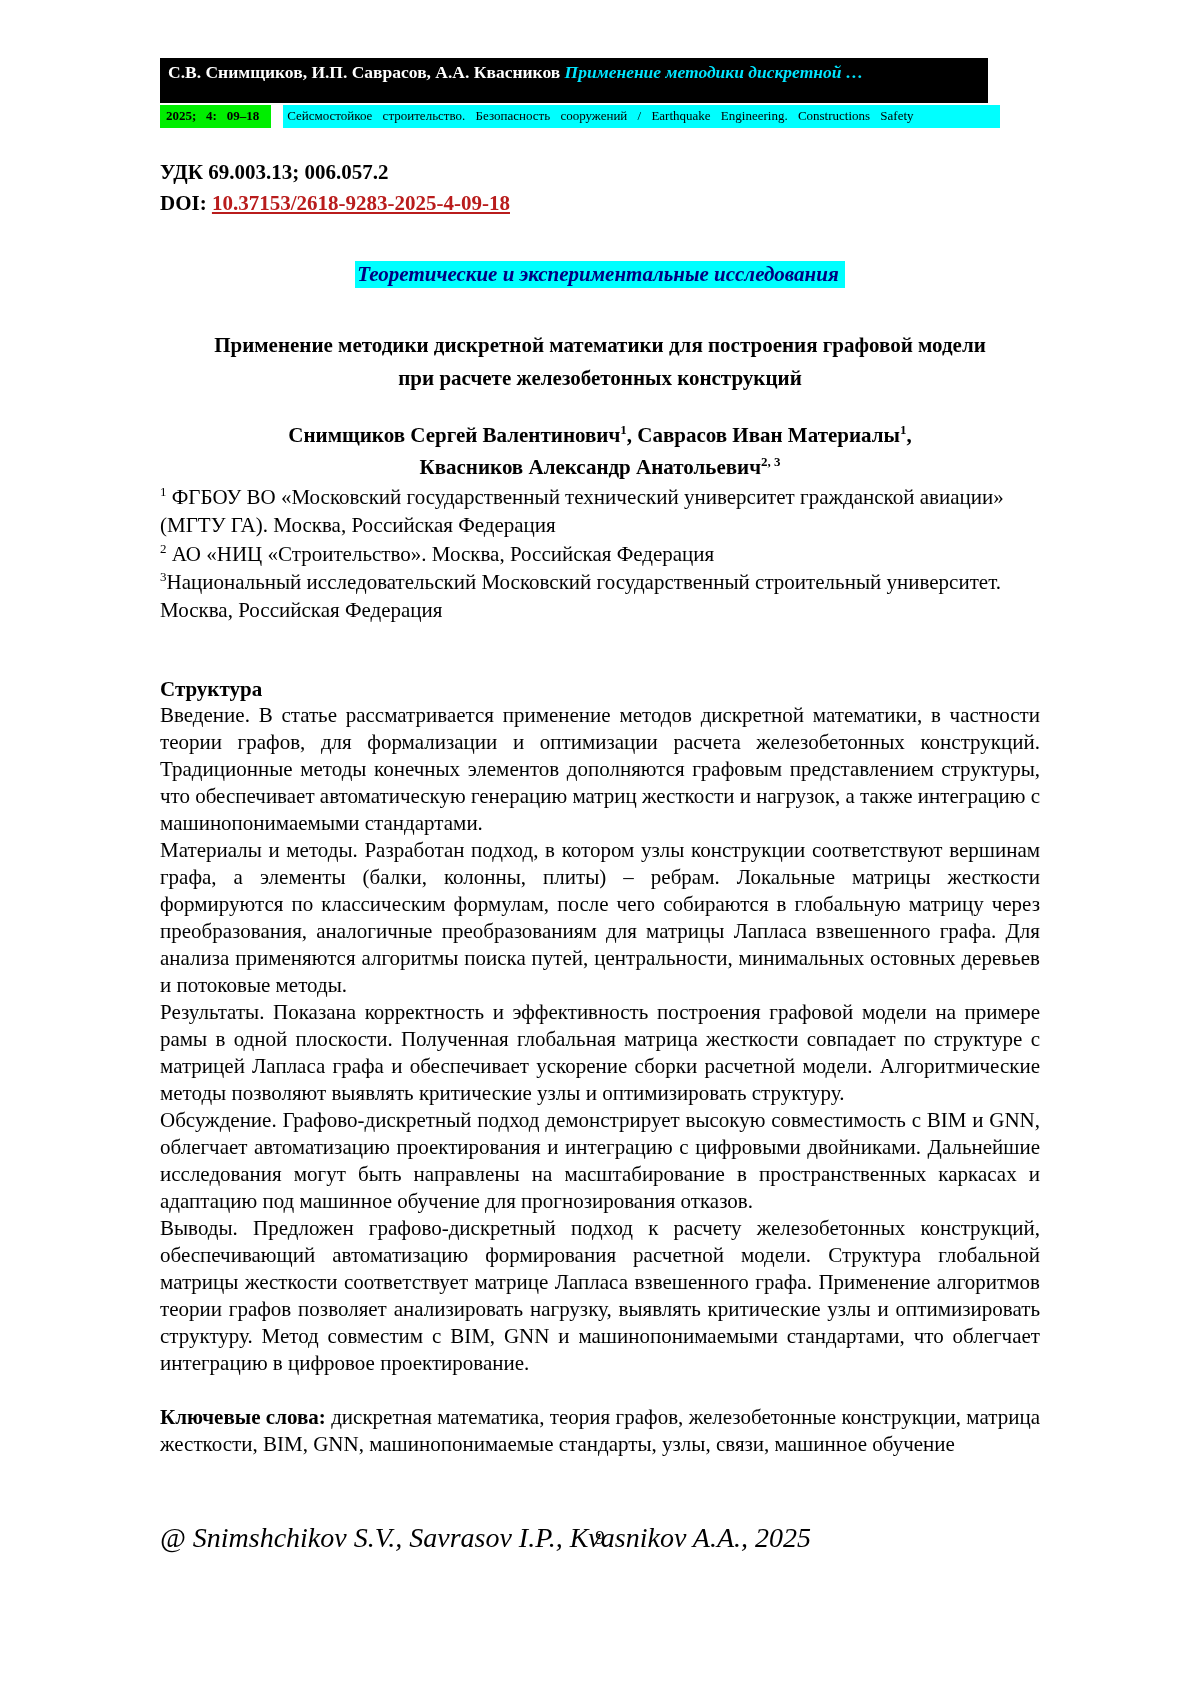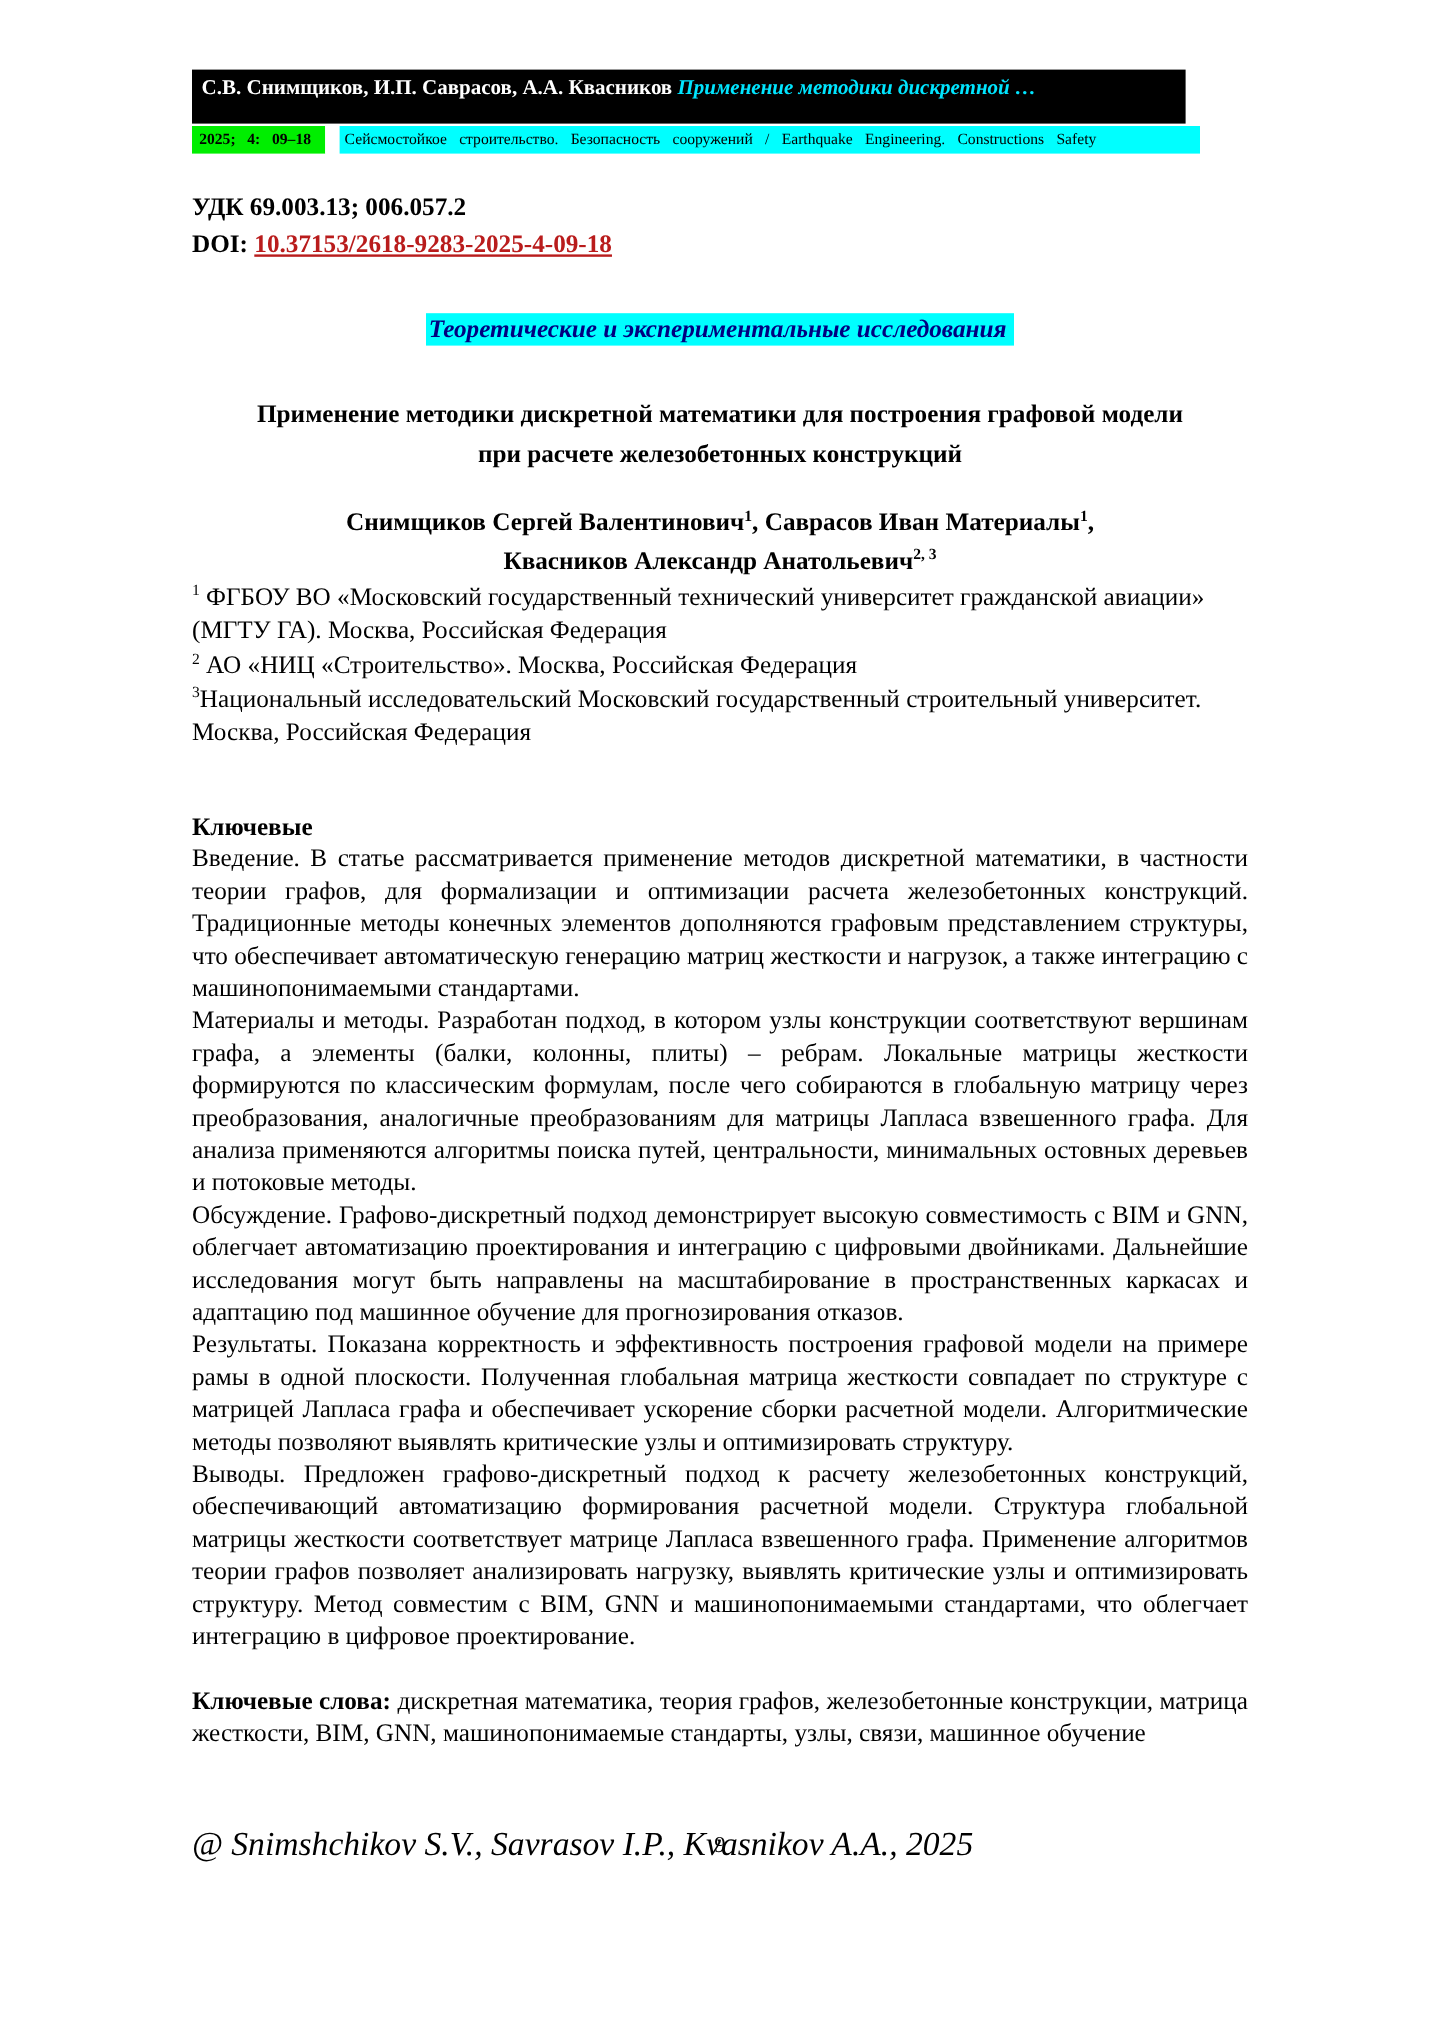--- a/index.html
+++ b/index.html
@@ -81,26 +81,26 @@
     <span>Снимщиков Сергей Валентинович</span><sup>1</sup><span>, Саврасов Иван Материалы</span><sup>1</sup><span>,</span><br>
     <span>Квасников Александр Анатольевич</span><sup>2, 3</sup>
   </div>
 
   <div class="affils">
     <div class="affil"><sup>1</sup><span> ФГБОУ ВО «Московский государственный технический университет гражданской авиации» (МГТУ ГА). Москва, Российская Федерация</span></div>
     <div class="affil"><sup>2</sup><span> АО «НИЦ «Строительство».  Москва, Российская Федерация</span></div>
     <div class="affil"><sup>3</sup><span>Национальный исследовательский Московский государственный строительный университет.  Москва, Российская Федерация</span></div>
   </div>
 
-  <div class="abstract-heading">Ключевые</div>
+  <div class="abstract-heading">Структура</div>
 
   <p class="abs"><span class="lead">Введение.</span><span> В статье рассматривается применение методов дискретной математики, в частности теории графов, для формализации и оптимизации расчета железобетонных конструкций. Традиционные методы конечных элементов дополняются графовым представлением структуры, что обеспечивает автоматическую генерацию матриц жесткости и нагрузок, а также интеграцию с машинопонимаемыми стандартами.</span></p>
   <p class="abs"><span class="lead">Материалы и методы.</span><span> Разработан подход, в котором узлы конструкции соответствуют вершинам графа, а элементы (балки, колонны, плиты) – ребрам. Локальные матрицы жесткости формируются по классическим формулам, после чего собираются в глобальную матрицу через преобразования, аналогичные преобразованиям для матрицы Лапласа взвешенного графа. Для анализа применяются алгоритмы поиска путей, центральности, минимальных остовных деревьев и потоковые методы.</span></p>
+  <p class="abs"><span class="lead">Результаты.</span><span> Показана корректность и эффективность построения графовой модели на примере рамы в одной плоскости. Полученная глобальная матрица жесткости совпадает по структуре с матрицей Лапласа графа и обеспечивает ускорение сборки расчетной модели. Алгоритмические методы позволяют выявлять критические узлы и оптимизировать структуру.</span></p>
   <p class="abs"><span class="lead">Обсуждение.</span><span> Графово-дискретный подход демонстрирует высокую совместимость с BIM и GNN, облегчает автоматизацию проектирования и интеграцию с цифровыми двойниками. Дальнейшие исследования могут быть направлены на масштабирование в пространственных каркасах и адаптацию под машинное обучение для прогнозирования отказов.</span></p>
-  <p class="abs"><span class="lead">Результаты.</span><span> Показана корректность и эффективность построения графовой модели на примере рамы в одной плоскости. Полученная глобальная матрица жесткости совпадает по структуре с матрицей Лапласа графа и обеспечивает ускорение сборки расчетной модели. Алгоритмические методы позволяют выявлять критические узлы и оптимизировать структуру.</span></p>
   <p class="abs"><span class="lead">Выводы.</span><span> Предложен графово-дискретный подход к расчету железобетонных конструкций, обеспечивающий автоматизацию формирования расчетной модели. Структура глобальной матрицы жесткости соответствует матрице Лапласа взвешенного графа. Применение алгоритмов теории графов позволяет анализировать нагрузку, выявлять критические узлы и оптимизировать структуру. Метод совместим с BIM, GNN и машинопонимаемыми стандартами, что облегчает интеграцию в цифровое проектирование.</span></p>
 
   <p class="keywords"><span class="kw-label">Ключевые слова:</span><span> дискретная математика, теория графов, железобетонные конструкции, матрица жесткости, BIM, GNN, машинопонимаемые стандарты, узлы, связи, машинное обучение</span></p>
 
   <div class="copyright">@ Snimshchikov S.V., Savrasov I.P., Kvasnikov A.A., 2025</div>
 
   <div class="pageno">9</div>
 </div>
 
 </body></html>

